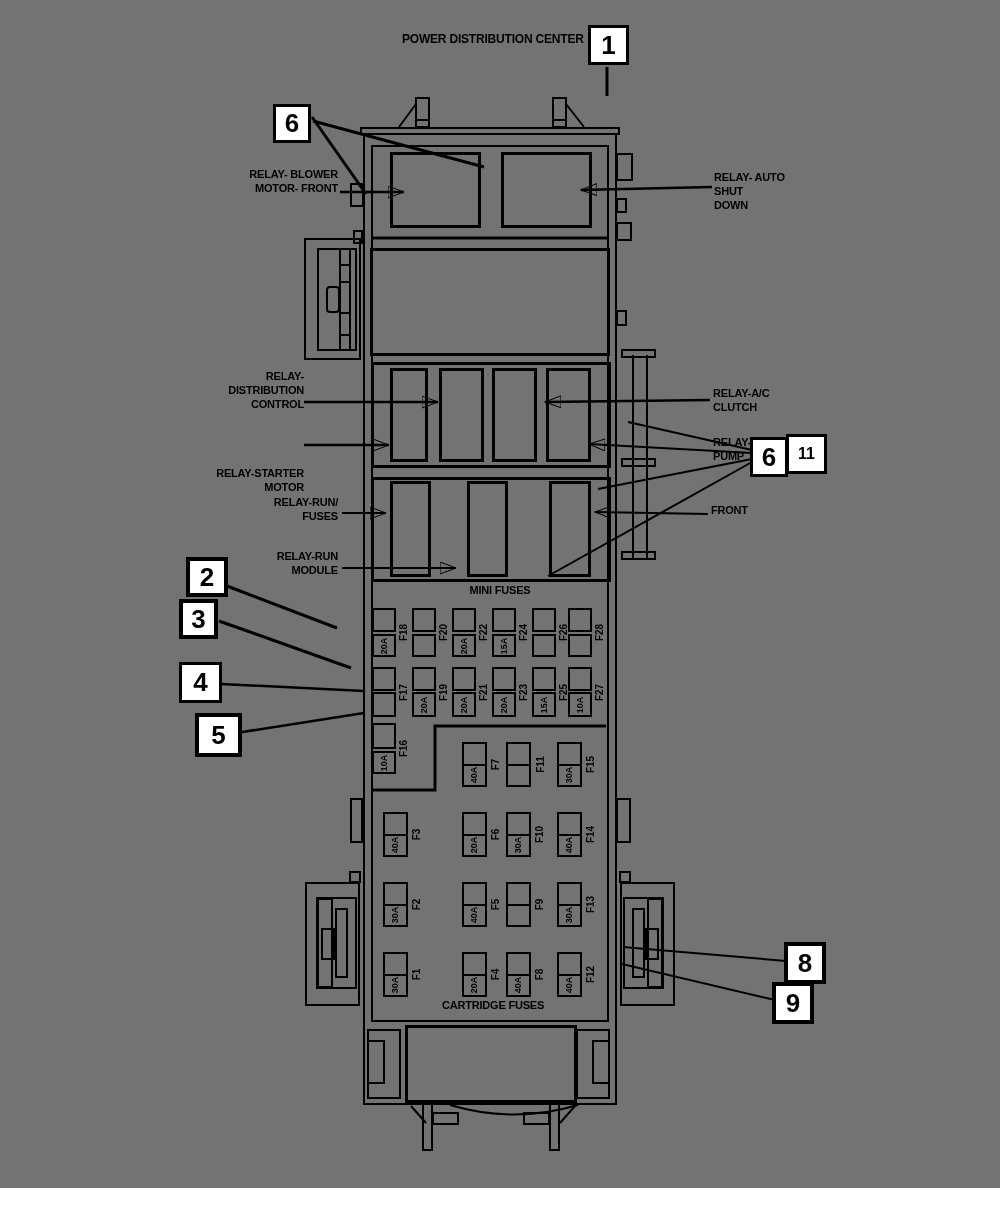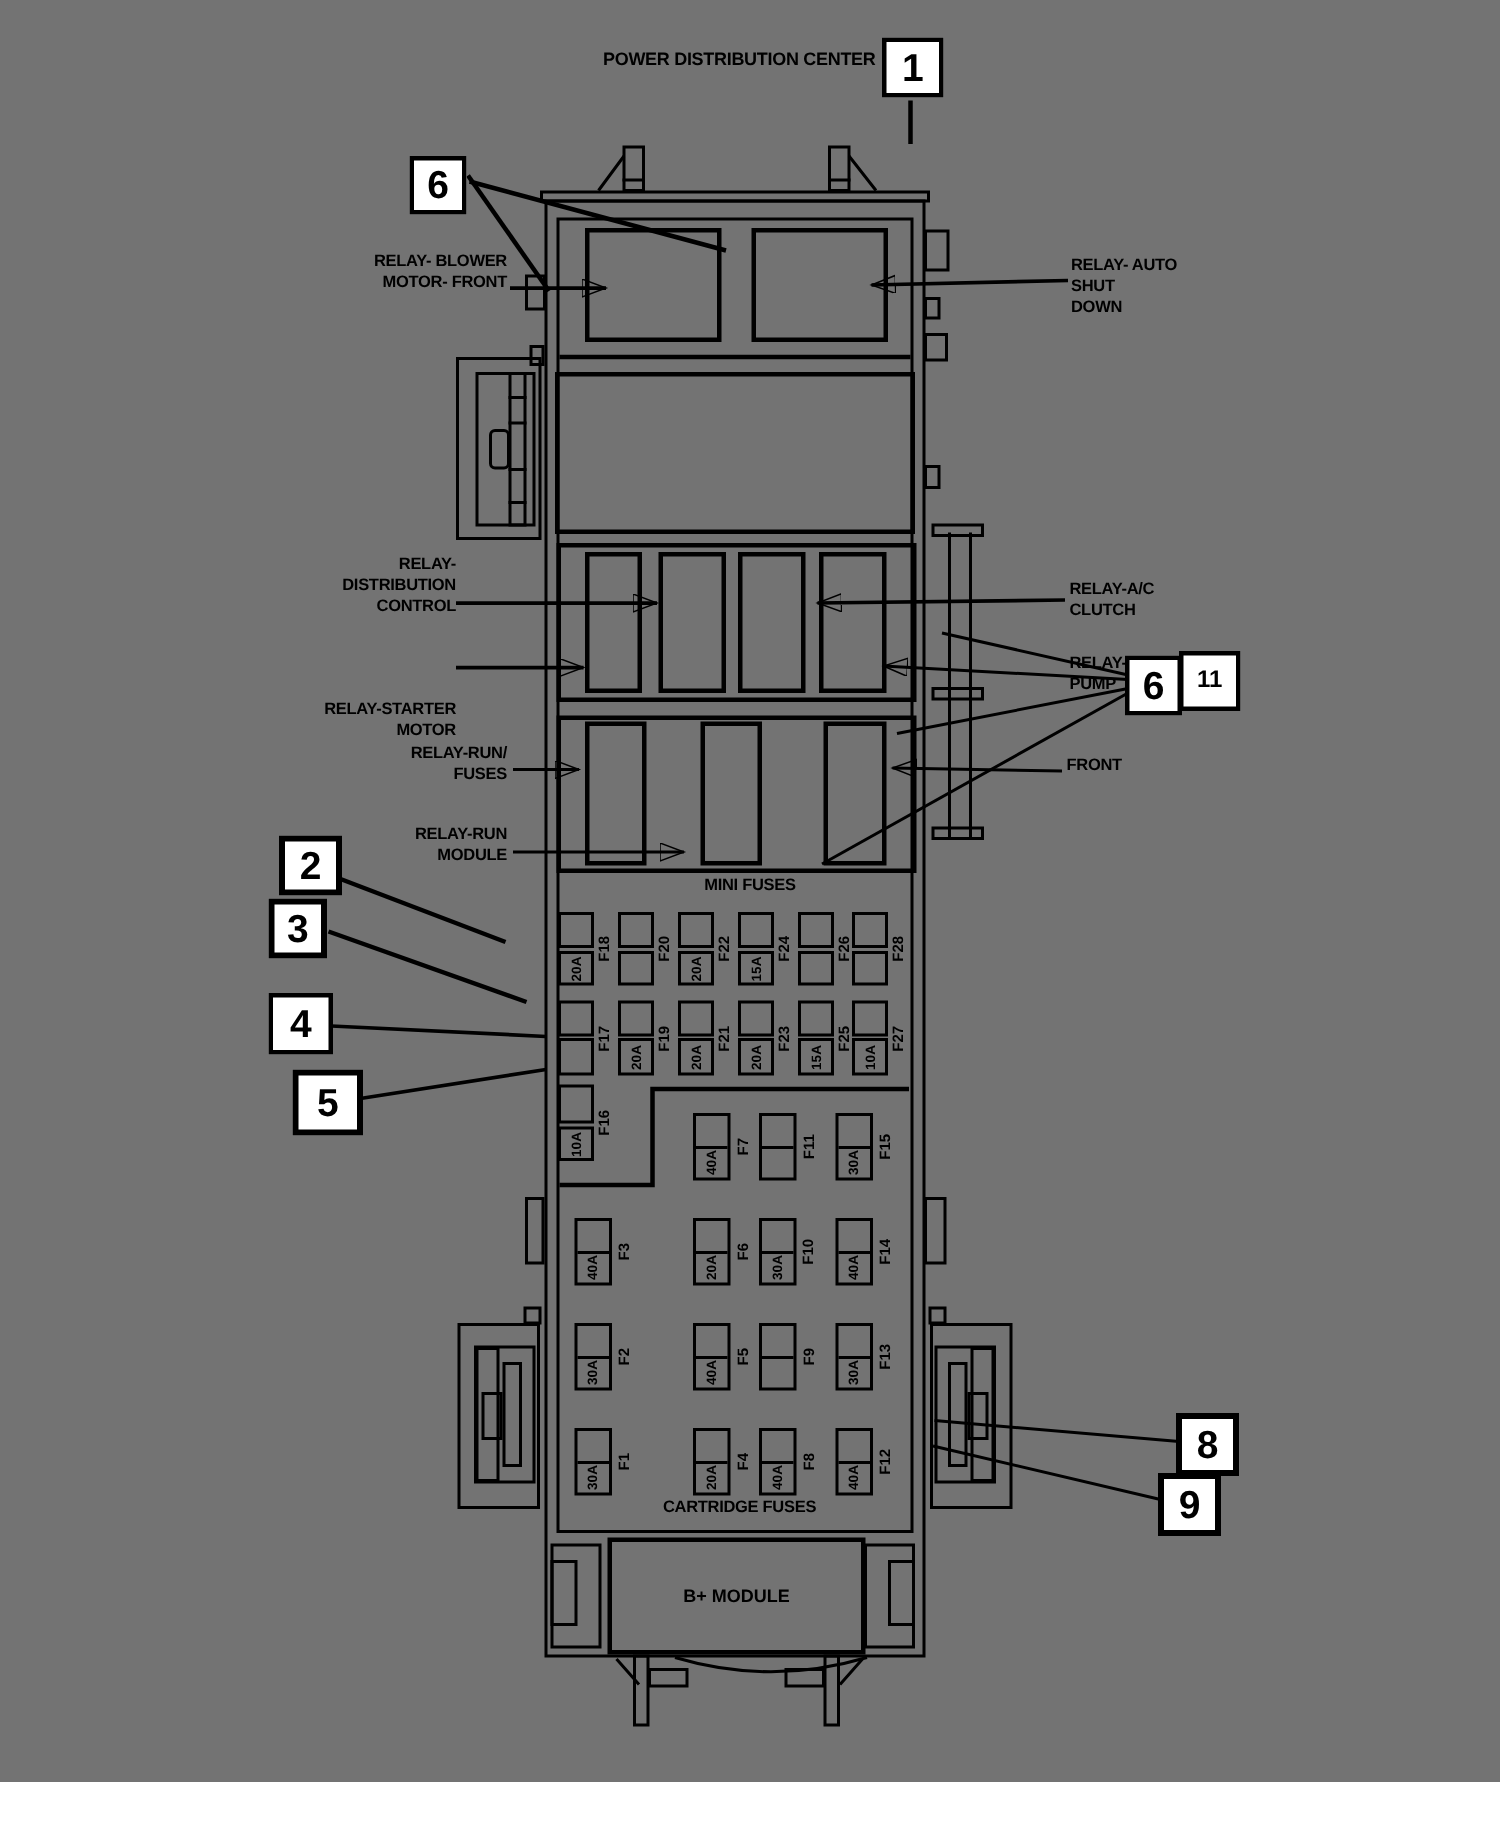--- a/index.html
+++ b/index.html
@@ -52,21 +52,20 @@
   <div class="rect b3" style="left:439px;top:368px;width:45px;height:94px;"></div>
   <div class="rect b3" style="left:492px;top:368px;width:45px;height:94px;"></div>
   <div class="rect b3" style="left:546px;top:368px;width:45px;height:94px;"></div>
 
   <div class="rect b3" style="left:371px;top:477px;width:240px;height:105px;"></div>
   <div class="rect b3" style="left:390px;top:481px;width:41px;height:96px;"></div>
   <div class="rect b3" style="left:467px;top:481px;width:41px;height:96px;"></div>
   <div class="rect b3" style="left:549px;top:481px;width:42px;height:96px;"></div>
 
   <div class="rect b3" style="left:405px;top:1025px;width:172px;height:78px;"></div>
-  <div id="bplus-text" style="left:405px;top:1025px;width:172px;height:78px;">B+ MODULE</div>
   <div class="rect" style="left:367px;top:1029px;width:34px;height:70px;"></div>
   <div class="rect" style="left:367px;top:1040px;width:18px;height:44px;"></div>
   <div class="rect" style="left:576px;top:1029px;width:34px;height:70px;"></div>
   <div class="rect" style="left:592px;top:1040px;width:18px;height:44px;"></div>
   <div class="rect" style="left:422px;top:1103px;width:11px;height:48px;"></div>
   <div class="rect" style="left:432px;top:1112px;width:27px;height:13px;"></div>
   <div class="rect" style="left:549px;top:1103px;width:11px;height:48px;"></div>
   <div class="rect" style="left:523px;top:1112px;width:27px;height:13px;"></div>
 
   <div class="rect" style="left:304px;top:238px;width:57px;height:122px;"></div>

